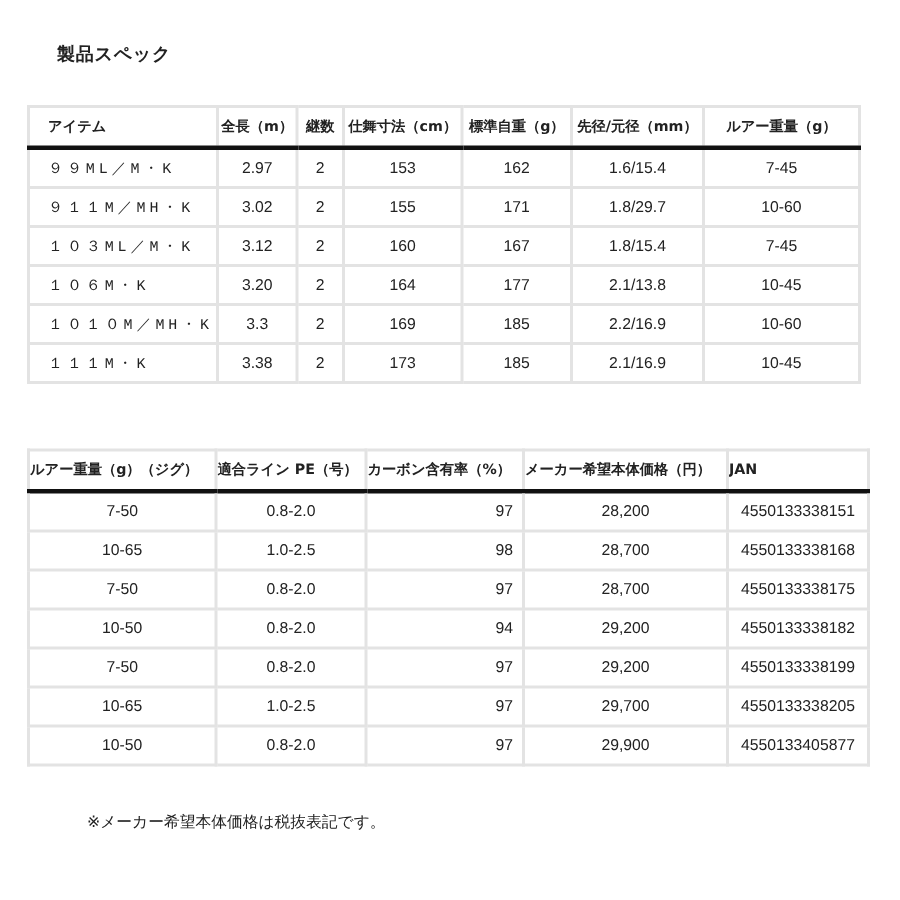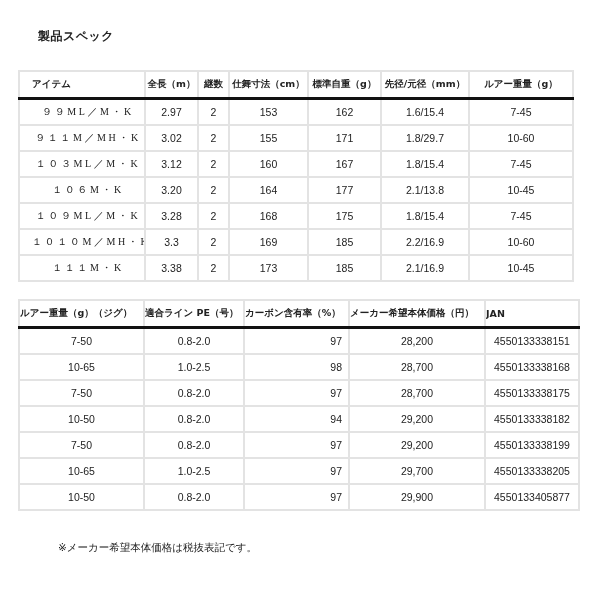--- a/index.html
+++ b/index.html
@@ -46,24 +46,24 @@
   }
   table.spec td {
     text-align: center;
     font-family: "Liberation Sans", sans-serif;
     font-size: 10.5px;
   }
   #t1 { left: 18px; top: 70px; width: 554px; }
   #t1 th { text-align: center; }
   #t1 th.left { text-align: left; padding-left: 12px; }
   #t1 td.item {
-    text-align: center;
+    text-align: left;
     padding-left: 12px;
     letter-spacing: 2.6px;
-    font-family: Liberation Serif, serif;
+    font-family: Liberation Mono, monospace;
     font-size: 10px;
   }
   #t2 { left: 18px; top: 299px; width: 560px; }
   #t2 th { text-align: left; }
   #t2 td.right { text-align: right; padding-right: 6px; padding-left: 24px; }
   .note {
     position: absolute;
     left: 22px;
     top: 541px;
     font-size: 10.5px;
@@ -127,29 +127,20 @@
     <tr>
       <td class="item">１０６M・K</td>
       <td>3.20</td>
       <td>2</td>
       <td>164</td>
       <td>177</td>
       <td>2.1/13.8</td>
       <td>10-45</td>
     </tr>
     <tr>
-      <td class="item">１０９ML／M・K</td>
-      <td>3.28</td>
-      <td>2</td>
-      <td>168</td>
-      <td>175</td>
-      <td>1.8/15.4</td>
-      <td>7-45</td>
-    </tr>
-    <tr>
       <td class="item">１０１０M／MH・K</td>
       <td>3.3</td>
       <td>2</td>
       <td>169</td>
       <td>185</td>
       <td>2.2/16.9</td>
       <td>10-60</td>
     </tr>
     <tr>
       <td class="item">１１１M・K</td>

